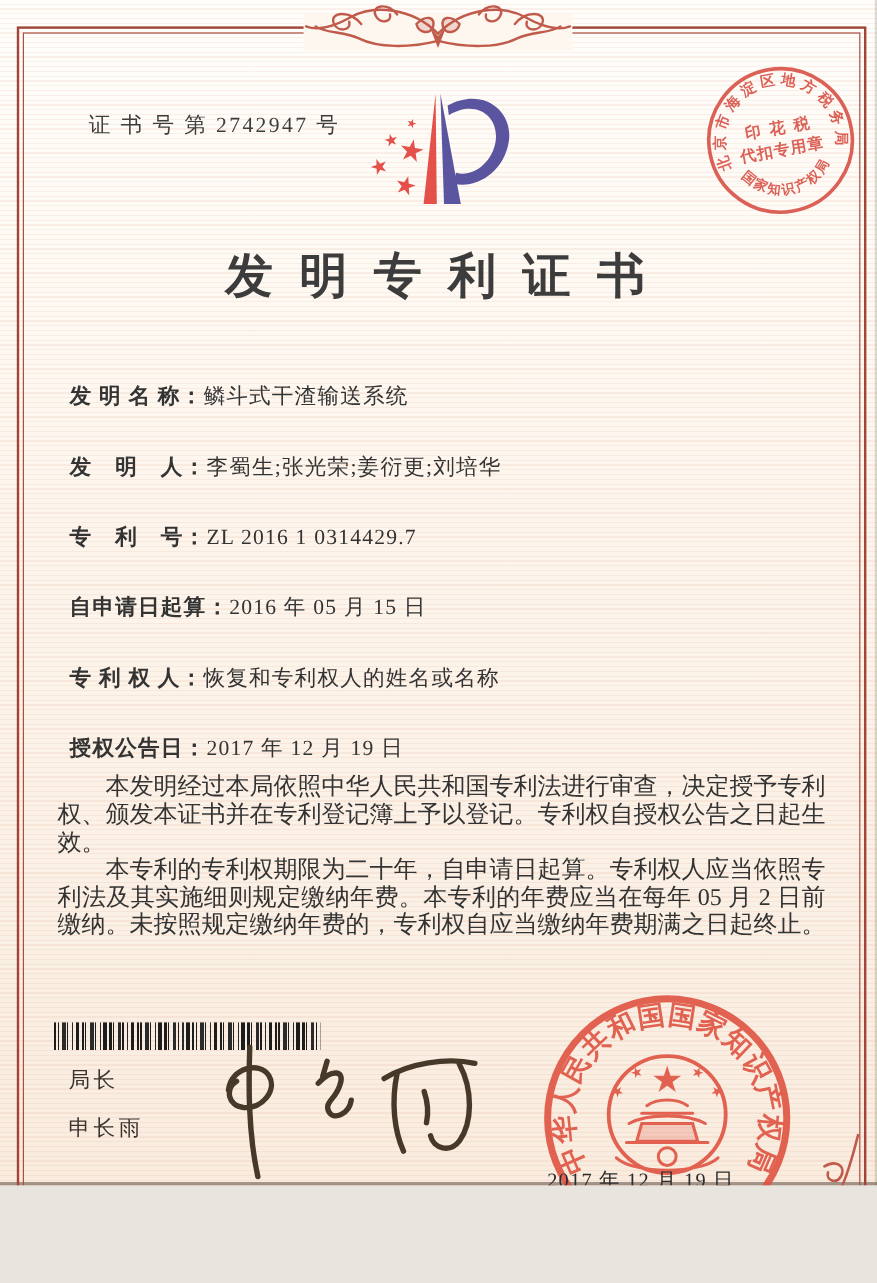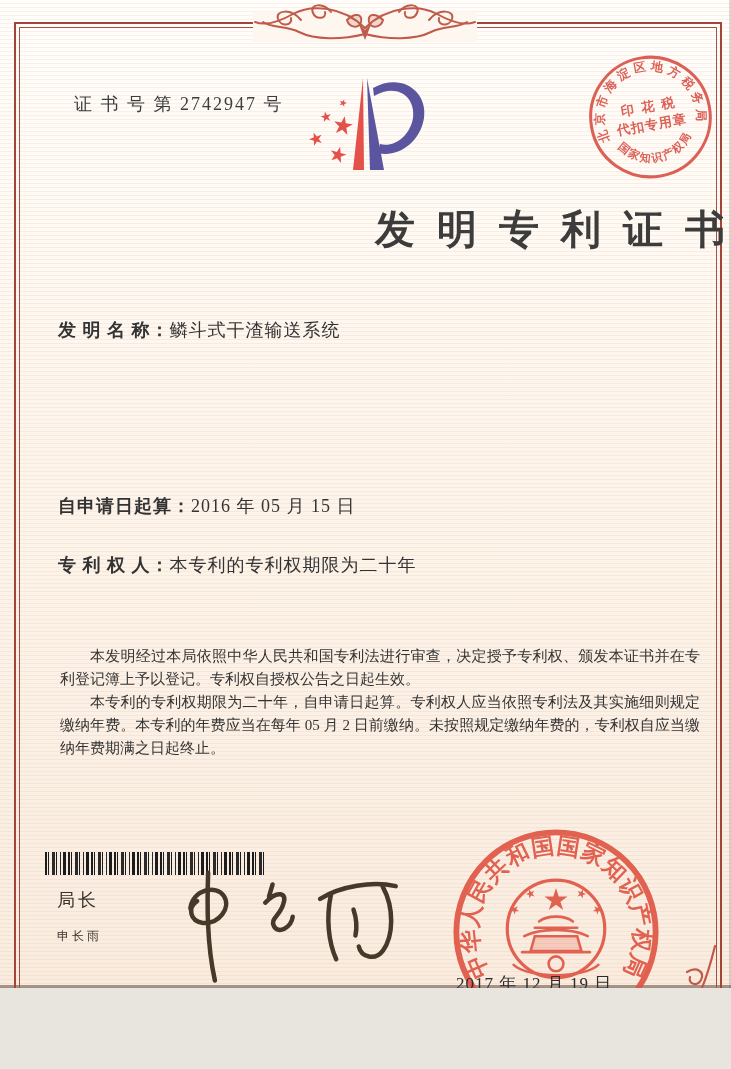--- a/index.html
+++ b/index.html
@@ -19,44 +19,44 @@
   }
   .frame::after{
     content:"";position:absolute;left:3px;top:3px;right:3px;bottom:3px;
     border:1px solid #a85040;
   }
   .flourish{position:absolute;z-index:2;}
   .cert-no{position:absolute;left:74px;top:92px;font-size:18px;letter-spacing:2px;color:#3d3d3d;z-index:3;}
   .logo{position:absolute;left:290px;top:58px;z-index:2;}
   .tax-stamp{position:absolute;left:580px;top:44px;z-index:4;transform:rotate(-10deg);opacity:.92;}
   .title{
-    position:absolute;left:0;right:0;top:202px;text-align:right;
+    position:absolute;left:0;right:0;top:202px;text-align:center;
     font-size:40px;font-weight:600;letter-spacing:6px;color:#3c3c3c;z-index:3;
   }
   .field{position:absolute;left:58px;font-size:18px;color:#333;z-index:3;white-space:nowrap;}
   .field .lbl{letter-spacing:1px;font-weight:bold;}
   .field .val{letter-spacing:1px;}
   .f0{top:318px}.f1{top:377px}.f2{top:435px}.f3{top:494px}.f4{top:553px}.f5{top:611px}
   .body-text{
-    position:absolute;left:60px;top:645px;width:640px;z-index:3;
-    font-size:15px;line-height:23px;color:#333;text-align:justify;
+    position:absolute;left:48px;top:645px;width:640px;z-index:3;
+    font-size:20px;line-height:23px;color:#333;text-align:justify;
   }
   .body-text p{margin:0;text-indent:2em;}
   .barcode{
     position:absolute;left:45px;top:852px;width:222px;height:23px;z-index:3;
     background:repeating-linear-gradient(90deg,
       #1c1c1c 0 2px, transparent 2px 3px,
       #1c1c1c 3px 4px, transparent 4px 7px,
       #2a2a2a 7px 10px, transparent 10px 11px,
       #1c1c1c 11px 12px, transparent 12px 15px,
       #2a2a2a 15px 16px, transparent 16px 18px,
       #1c1c1c 18px 21px, transparent 21px 23px);
   }
   .sig-role{position:absolute;left:57px;top:888px;font-size:18px;color:#3a332c;letter-spacing:3px;z-index:3;}
-  .sig-name{position:absolute;left:57px;top:928px;font-size:12px;color:#3a332c;letter-spacing:3px;z-index:3;}
+  .sig-name{position:absolute;left:57px;top:928px;font-size:18px;color:#3a332c;letter-spacing:3px;z-index:3;}
   .signature{position:absolute;left:146px;top:860px;z-index:3;transform:rotate(-2deg);}
   .office-seal{position:absolute;left:450px;top:826px;z-index:4;opacity:.9;}
   .grant-date{position:absolute;left:456px;top:972px;font-size:17px;letter-spacing:1px;color:#2b2b2b;z-index:5;}
   .footer{position:absolute;left:0;width:670px;top:1000px;text-align:center;font-size:14.5px;color:#4a4a4a;letter-spacing:1px;z-index:6;}
   svg{display:block;}
 </style>
 </head>
 <body>
 
 <div class="page">
@@ -119,25 +119,34 @@
     </text>
     <text x="70" y="66" font-size="13" font-weight="bold" fill="#d9544a" text-anchor="middle" letter-spacing="2">印 花 税</text>
     <text x="70" y="84" font-size="13" font-weight="bold" fill="#d9544a" text-anchor="middle" letter-spacing="1">代扣专用章</text>
   </svg>
 
   <div class="title">发 明 专 利 证 书</div>
 
   <div class="field f0">
     <span class="lbl">发 明 名 称：</span><span class="val">鳞斗式干渣输送系统</span>
   </div>
+  <div class="field f1">
+    <span class="lbl">发　明　人：</span><span class="val">李蜀生;张光荣;姜衍更;刘培华</span>
+  </div>
+  <div class="field f2">
+    <span class="lbl">专　利　号：</span><span class="val">ZL 2016 1 0314429.7</span>
+  </div>
   <div class="field f3">
     <span class="lbl">自申请日起算：</span><span class="val">2016 年 05 月 15 日</span>
   </div>
   <div class="field f4">
-    <span class="lbl">专 利 权 人：</span><span class="val">本专利的专利权期限为二十年</span>
+    <span class="lbl">专 利 权 人：</span><span class="val">恢复和专利权人的姓名或名称</span>
+  </div>
+  <div class="field f5">
+    <span class="lbl">授权公告日：</span><span class="val">2017 年 12 月 19 日</span>
   </div>
 
   <div class="body-text">
     <p>本发明经过本局依照中华人民共和国专利法进行审查，决定授予专利权、颁发本证书并在专利登记簿上予以登记。专利权自授权公告之日起生效。</p>
     <p>本专利的专利权期限为二十年，自申请日起算。专利权人应当依照专利法及其实施细则规定缴纳年费。本专利的年费应当在每年 05 月 2 日前缴纳。未按照规定缴纳年费的，专利权自应当缴纳年费期满之日起终止。</p>
   </div>
 
   <div class="barcode"></div>
 
   <div class="sig-role">局长</div>

